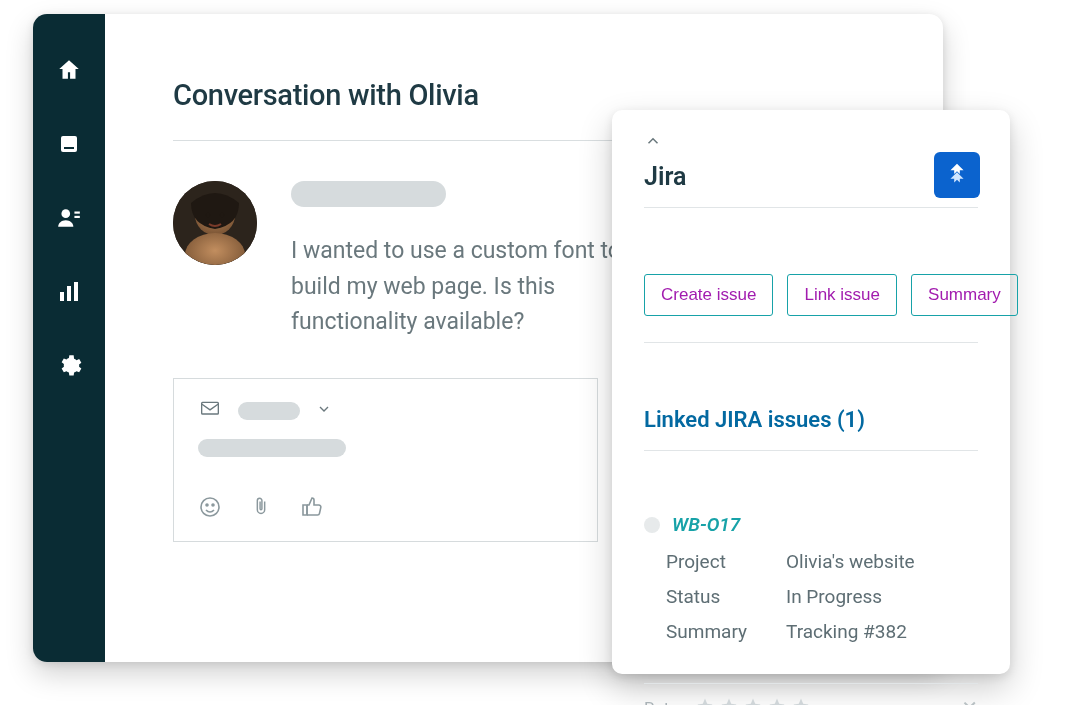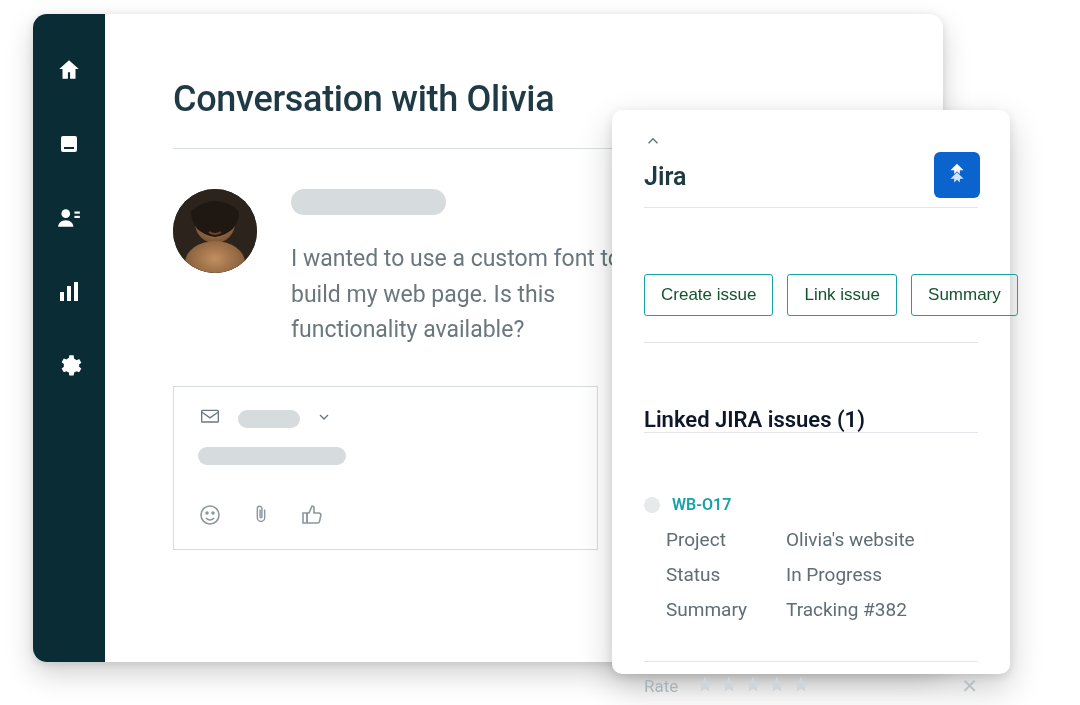--- a/index.html
+++ b/index.html
@@ -39,21 +39,21 @@
     cursor: pointer;
     display: flex;
     align-items: center;
     justify-content: center;
   }
   .content {
     flex: 1;
     padding: 64px 70px 40px 68px;
   }
   .title {
-    font-size: 36px;
+    font-size: 29px;
     font-weight: 500;
     color: #1f3a44;
     letter-spacing: -0.3px;
     padding-bottom: 28px;
     border-bottom: 1px solid #d9dee0;
   }
   .message-row {
     display: flex;
     gap: 34px;
     margin-top: 40px;
@@ -147,48 +147,50 @@
   }
   .btn-row {
     display: flex;
     gap: 14px;
     margin-top: 26px;
     padding-bottom: 26px;
     border-bottom: 1px solid #e1e5e7;
   }
   .outline-btn {
     border: 1.5px solid #17a2a8;
-    color: #14532d;
+    color: #a21caf;
     background: none;
     font-size: 17px;
     padding: 10px 16px;
     border-radius: 3px;
     cursor: pointer;
     white-space: nowrap;
   }
   .section-title {
     font-size: 22px;
     font-weight: 600;
-    color: #0f172a;
+    color: #0369a1;
     margin-top: 24px;
+    padding-bottom: 18px;
     border-bottom: 1px solid #e1e5e7;
   }
   .issue {
     margin-top: 22px;
   }
   .issue-key-row { display:flex; align-items:center; gap:12px; }
   .issue-dot {
     width: 16px; height: 16px; border-radius:50%;
     background:#e7eaeb;
   }
   .issue-key {
-    font-size: 16px;
+    font-size: 19px;
     font-weight: 600;
     color: #17a2a8;
     cursor: pointer;
+    font-style: italic;
   }
   .issue-fields {
     margin-top: 14px;
     margin-left: 22px;
     display: grid;
     grid-template-columns: 120px 1fr;
     row-gap: 12px;
     font-size: 19px;
     color: #5e6e74;
   }

